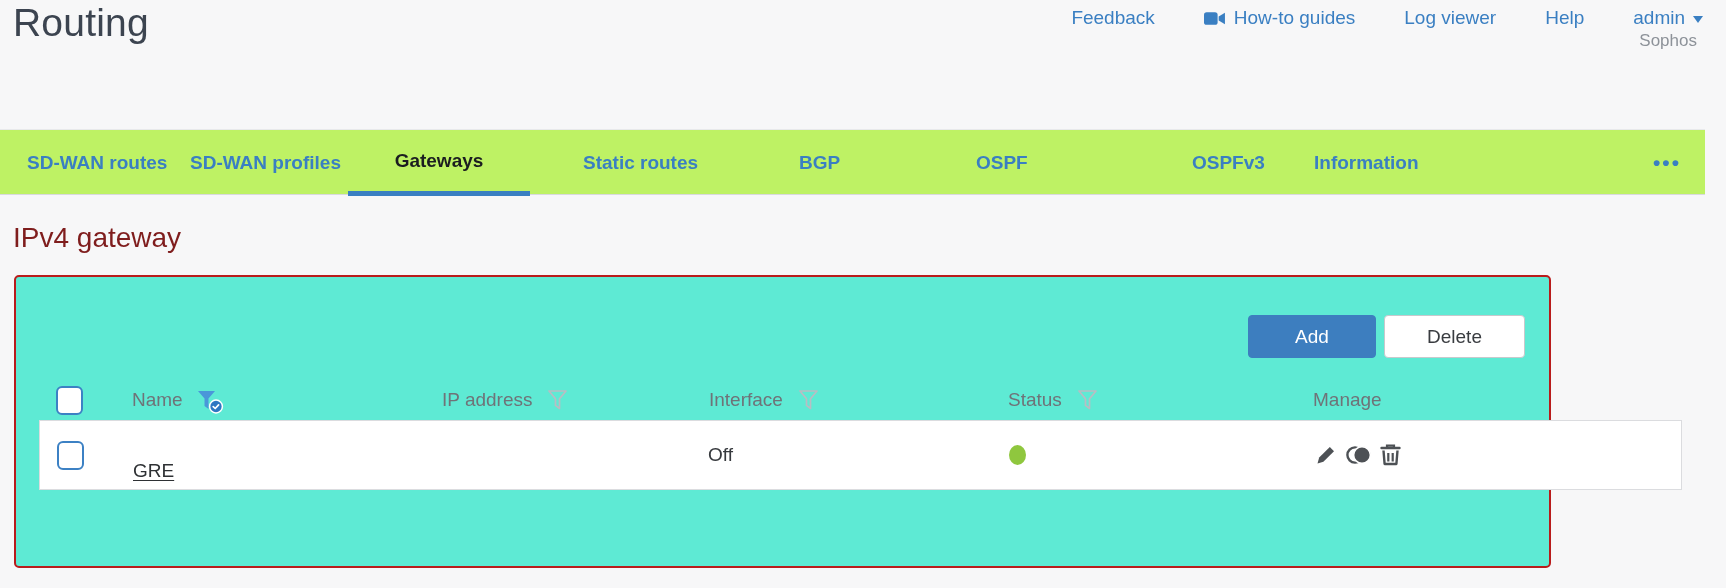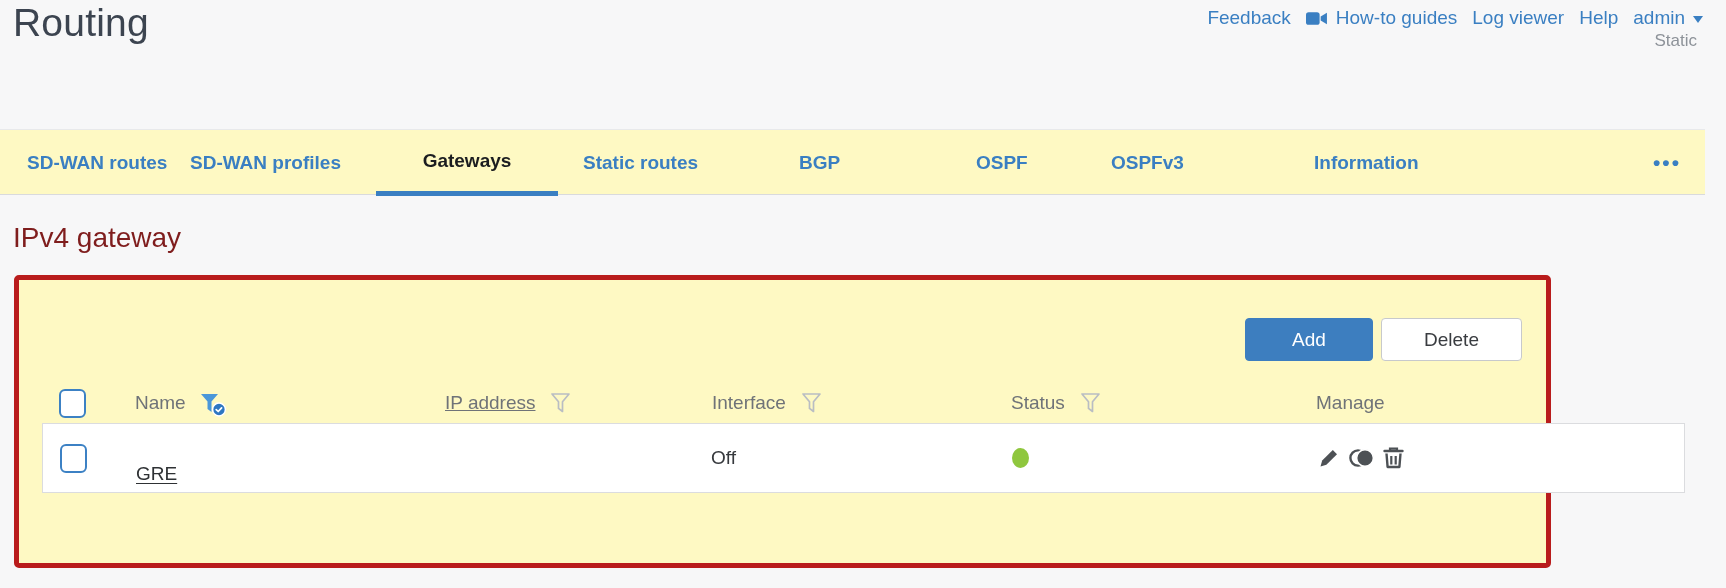--- a/index.html
+++ b/index.html
@@ -13,40 +13,40 @@
   }
 
   
   .page-title {
     position:absolute; left:13px; top:-2px;
     font-size:39px; line-height:50px; font-weight:400;
     color:#3c4450; letter-spacing:.2px;
   }
   .header-links {
     position:absolute; top:7px; right:23px;
-    display:flex; align-items:center; gap:15px;
+    display:flex; align-items:center; gap:49px;
     font-size:19px; color:#3a7fc2;
   }
   .hlink { display:flex; align-items:center; gap:8px; color:#3a7fc2; cursor:pointer; white-space:nowrap; }
   .caret {
     width:0; height:0; margin-top:3px;
     border-left:5.5px solid transparent;
     border-right:5.5px solid transparent;
     border-top:7px solid #3a7fc2;
   }
   .brand {
     position:absolute; top:31px; right:29px;
     font-size:17px; color:#8d9299;
   }
 
   
   .tabbar {
     position:absolute; left:0; top:129px;
     width:1705px; height:66px;
-    background:#fef9c3;
+    background:#bef264;
     border-top:1px solid #e8e9eb;
     border-bottom:1px solid #d9dadd;
   }
   .tab {
     position:absolute; top:0; height:65px;
     display:flex; align-items:center;
     font-size:19px; font-weight:700; color:#3a7fc2;
     cursor:pointer; white-space:nowrap;
   }
   .tab.active {
@@ -60,22 +60,22 @@
   
   .section-title {
     position:absolute; left:13px; top:222px;
     font-size:28px; font-weight:400; color:#7f1d1d;
   }
 
   
   .card {
     position:absolute; left:14px; top:275px;
     width:1537px; height:293px;
-    background:#fef9c3;
-    border:5px solid #b91c1c;
+    background:#5eead4;
+    border:2px solid #b91c1c;
     border-radius:5px;
   }
   .toolbar {
     position:absolute; top:38px; right:24px;
     display:flex; gap:8px;
   }
   .btn { height:43px; font-size:19px; border-radius:4px; cursor:pointer; font-family:inherit; }
   .btn-add {
     width:128px; background:#3d7ebf; color:#ffffff; border:1px solid #3d7ebf;
   }
@@ -97,21 +97,21 @@
   .trow {
     position:absolute; left:23px; top:143px;
     width:1643px; height:70px;
     background:#ffffff;
     border:1px solid #dbdcdf;
     font-size:19px; color:#36393d;
   }
   .cell { display:flex; align-items:center; }
   .c1 { padding-left:17px; }
   .c2 { padding-left:37px; }
-  .c3 { padding-left:67px;text-decoration:underline; }
+  .c3 { padding-left:67px; }
   .c4 { padding-left:64px; }
   .c5 { padding-left:62px; }
   .c6 { padding-left:63px; }
   .c7 { padding-left:63px; }
 
   .checkbox {
     width:27px; height:29px;
     border:2.6px solid #3c81c4; border-radius:6px;
     background:#fff; cursor:pointer;
   }
@@ -144,30 +144,30 @@
     </svg>
     <span>How-to guides</span>
   </span>
   <span class="hlink">Log viewer</span>
   <span class="hlink">Help</span>
   <span class="hlink">
     <span>admin</span>
     <span class="caret"></span>
   </span>
 </div>
-<div class="brand">Static</div>
+<div class="brand">Sophos</div>
 
 <div class="tabbar">
   <div class="tab" style="left:27px">SD-WAN routes</div>
   <div class="tab" style="left:190px">SD-WAN profiles</div>
-  <div class="tab active" style="left:376px;width:182px">Gateways</div>
+  <div class="tab active" style="left:348px;width:182px">Gateways</div>
   <div class="tab" style="left:583px">Static routes</div>
   <div class="tab" style="left:799px">BGP</div>
   <div class="tab" style="left:976px">OSPF</div>
-  <div class="tab" style="left:1111px">OSPFv3</div>
+  <div class="tab" style="left:1192px">OSPFv3</div>
   <div class="tab" style="left:1314px">Information</div>
   <div class="tab more" style="left:1653px">•••</div>
 </div>
 
 <div class="section-title">IPv4 gateway</div>
 
 <div class="card">
 
   <div class="toolbar">
     <button class="btn btn-add">Add</button>

